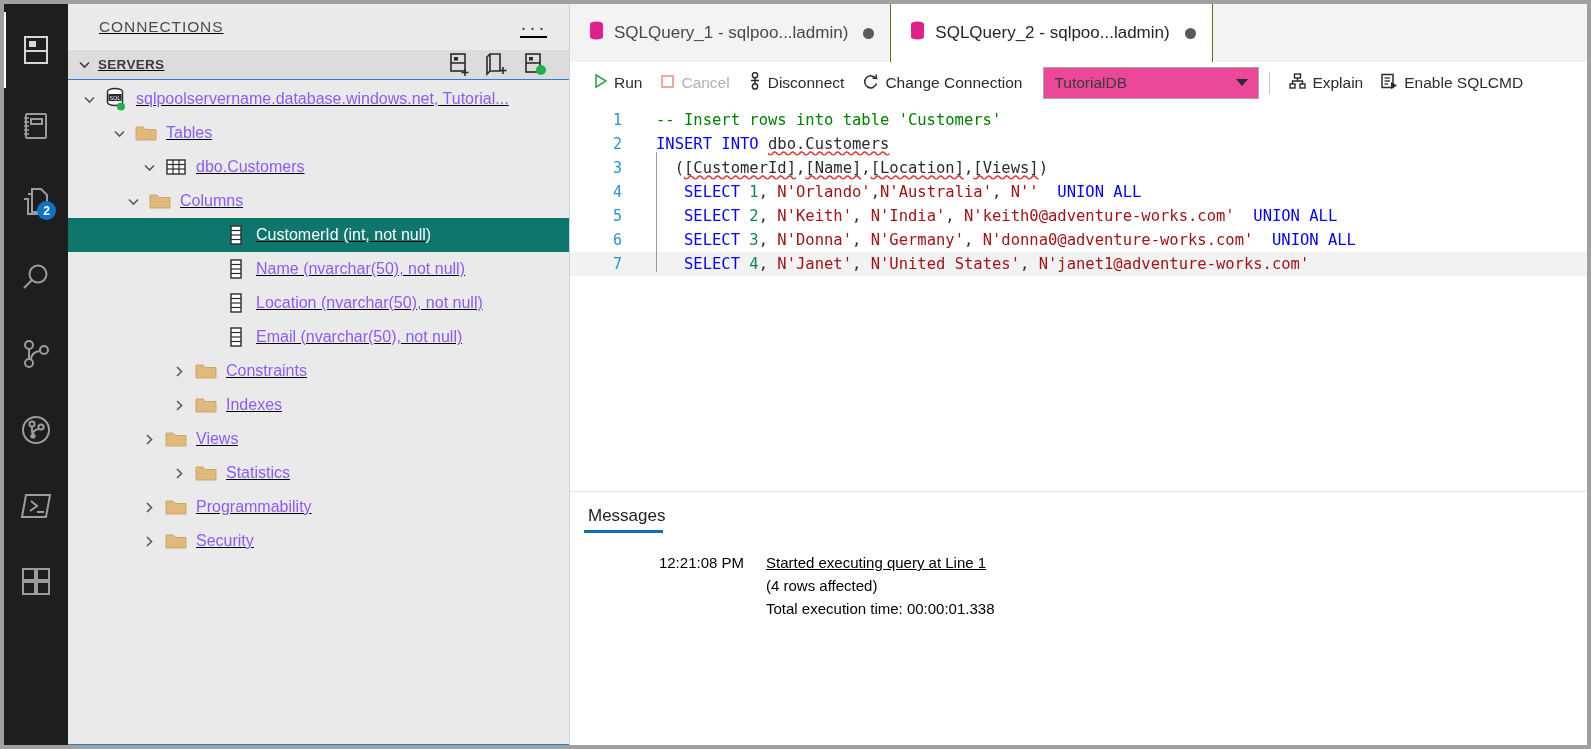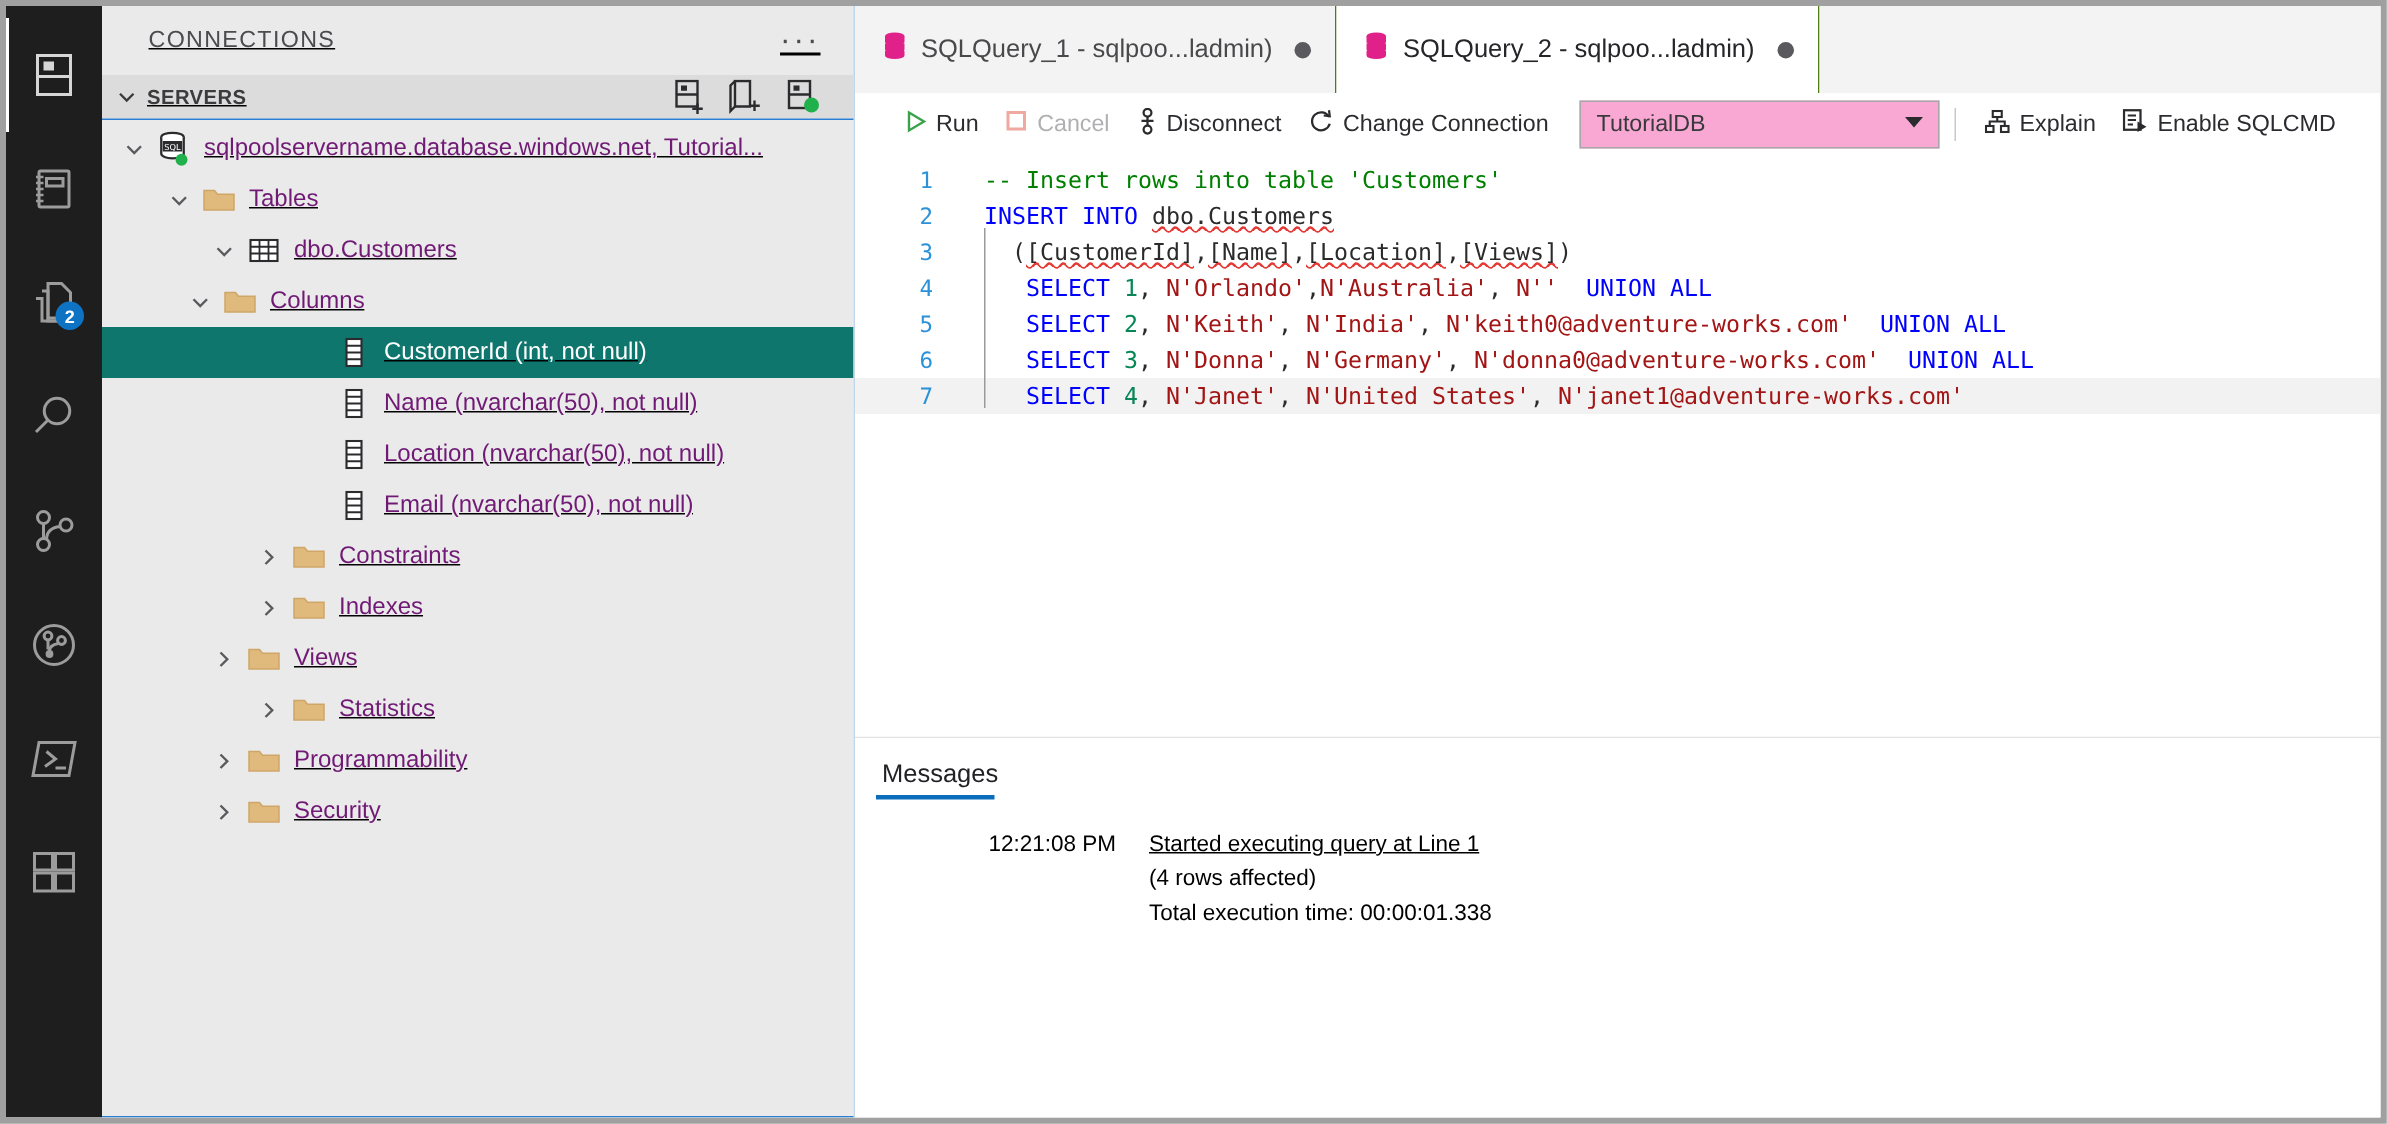--- a/index.html
+++ b/index.html
@@ -101,21 +101,21 @@
     border: 1px solid #2a7fd4;
     border-left: none; border-right: none;
     background: #eaeaea;
     overflow: hidden;
     padding-top: 2px;
   }
   .tree-row {
     height: 34px;
     display: flex; align-items: center;
     font-size: 16px;
-    color: #701a75;
+    color: #8b5cf6;
     cursor: pointer;
     white-space: nowrap;
   }
   .tree-row.selected { background: #0f766e; color: #ffffff; }
   .tw {
     width: 26px; flex: 0 0 26px;
     display: flex; align-items: center; justify-content: center;
   }
   .ic {
     width: 28px; flex: 0 0 28px;
@@ -160,39 +160,38 @@
 
   .toolbar {
     height: 42px;
     flex: 0 0 42px;
     display: flex; align-items: center;
     padding: 0 12px 0 14px;
     background: #ffffff;
     gap: 0px;
     font-size: 15.5px;
     color: #2c2c30;
-    margin-left: 10px;
   }
   .tb-btn {
     display: flex; align-items: center; gap: 6px;
     padding: 4px 9px;
     cursor: pointer;
     white-space: nowrap;
   }
   .tb-btn.disabled { color: #b0b0b3; cursor: default; }
   .tb-sep {
     width: 1px; height: 22px;
     background: #c8c8c8;
     margin: 0 10px;
   }
   .db-select {
     margin-left: 12px;
-    width: 240px; height: 32px;
+    width: 216px; height: 32px;
     border: 1px solid #a8a8a8;
-    background: #f9a8d4;
+    background: #ec4899;
     display: flex; align-items: center;
     padding: 0 8px 0 10px;
     font-size: 15.5px;
     color: #3a3a3c;
     cursor: pointer;
   }
   .db-select .caret { margin-left: auto; font-size: 11px; color: #2b2b2e; }
 
   
   .code-pane {

